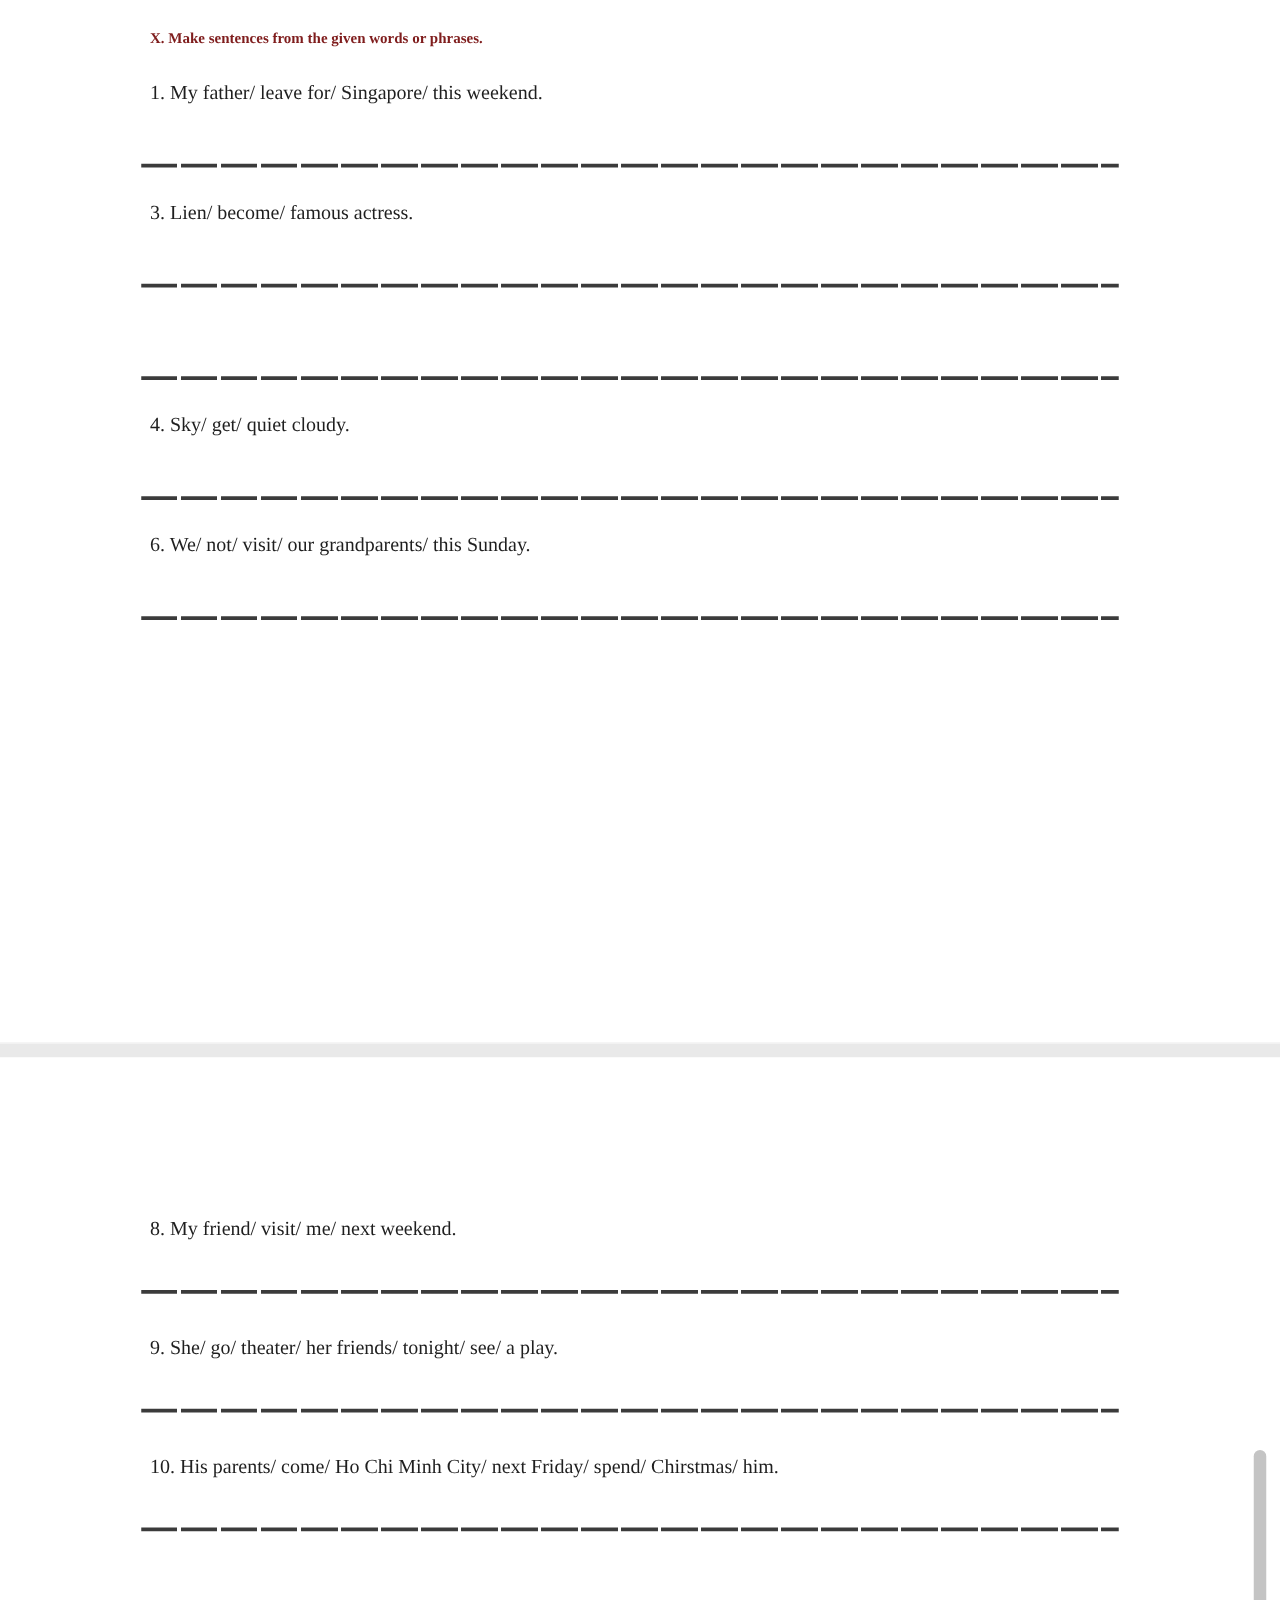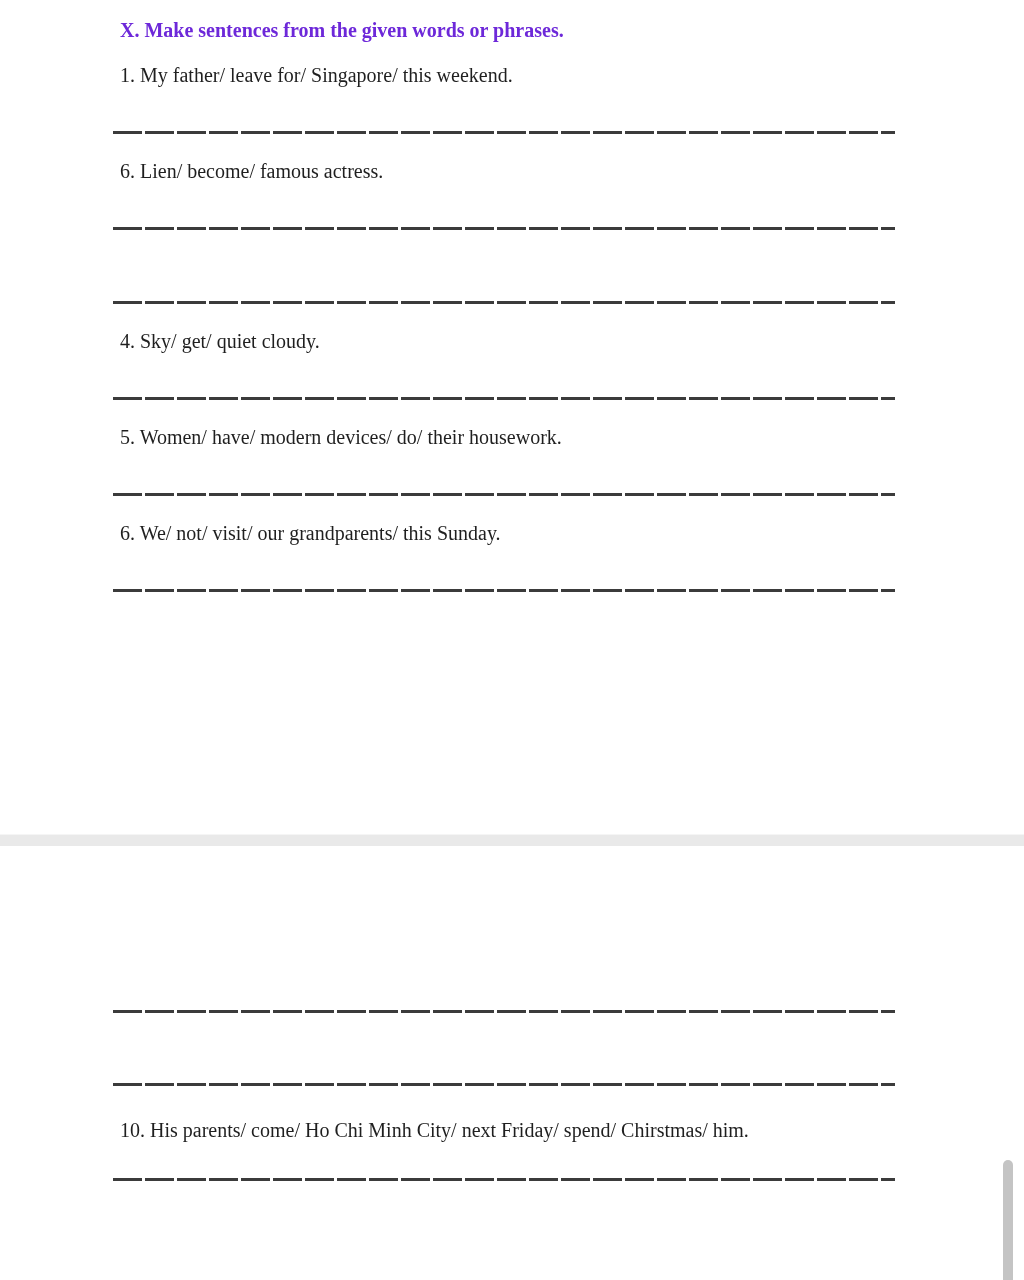--- a/index.html
+++ b/index.html
@@ -29,32 +29,32 @@
     position: absolute;
     left: 0;
     top: 834px;
     width: 1024px;
     height: 12px;
     background: #e9e9e9;
     border-top: 1px solid #f5f5f5;
   }
   .section-title {
     margin: 19px 0 0 120px;
-    font-size: 20px;
+    font-size: 12px;
     line-height: 23px;
     font-weight: bold;
-    color: #6d28d9;
+    color: #7f1d1d;
     white-space: nowrap;
   }
   .items { margin-top: 22px; }
   .page2 .items { margin-top: 0; padding-top: 127px; }
   .item { display: flow-root; }
   .prompt {
     margin: 0 0 0 120px;
-    font-size: 20px;
+    font-size: 16px;
     line-height: 22px;
     white-space: nowrap;
   }
   .answer-line {
     height: 3px;
     width: 782px;
     margin: 45px 0 26px 113px;
     background: repeating-linear-gradient(to right, #3b3b3b 0px, #3b3b3b 29px, transparent 29px, transparent 32px);
   }
   .page2 .answer-line {
@@ -78,56 +78,54 @@
   <div class="page page1">
     <h2 class="section-title">X. Make sentences from the given words or phrases.</h2>
     <div class="items">
 
         <div class="item">
           <p class="prompt">1. My father/ leave for/ Singapore/ this weekend.</p>
           <div class="answer-line"></div>
         </div>
 
         <div class="item">
-          <p class="prompt">6. Lien/ become/ famous actress.</p>
+          <p class="prompt">3. Lien/ become/ famous actress.</p>
           <div class="answer-line"></div>
         </div>
 
         <div class="item">
           <div class="answer-line"></div>
         </div>
 
         <div class="item">
           <p class="prompt">4. Sky/ get/ quiet cloudy.</p>
           <div class="answer-line"></div>
         </div>
 
-        <div class="item">
-          <p class="prompt">5. Women/ have/ modern devices/ do/ their housework.</p>
-          <div class="answer-line"></div>
-        </div>
 
         <div class="item">
           <p class="prompt">6. We/ not/ visit/ our grandparents/ this Sunday.</p>
           <div class="answer-line"></div>
         </div>
 
       </div>
   </div>
 
   <div class="page-break"></div>
 
   <div class="page page2">
     <div class="items">
 
         <div class="item">
+          <p class="prompt">8. My friend/ visit/ me/ next weekend.</p>
           <div class="answer-line"></div>
         </div>
 
         <div class="item">
+          <p class="prompt">9. She/ go/ theater/ her friends/ tonight/ see/ a play.</p>
           <div class="answer-line"></div>
         </div>
 
         <div class="item">
           <p class="prompt">10. His parents/ come/ Ho Chi Minh City/ next Friday/ spend/ Chirstmas/ him.</p>
           <div class="answer-line"></div>
         </div>
       </div>
   </div>
 

